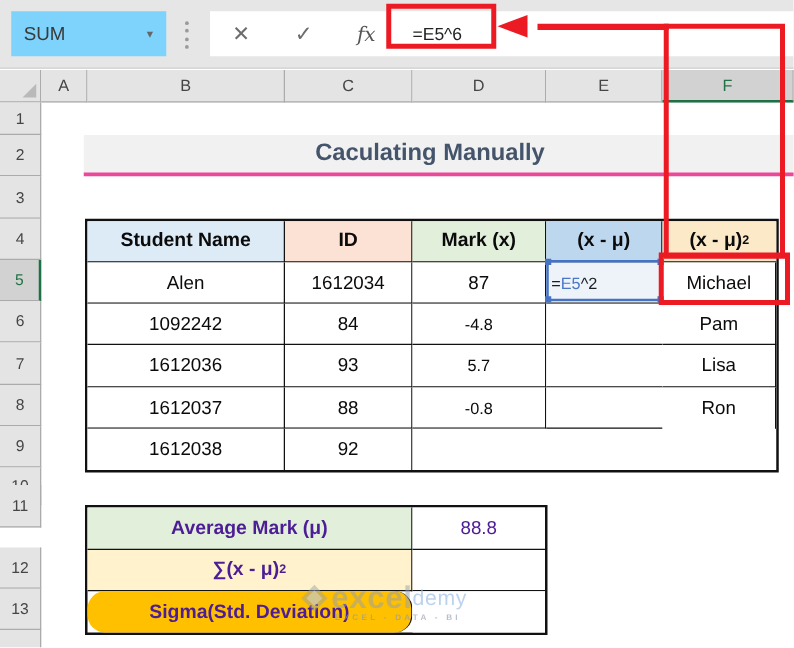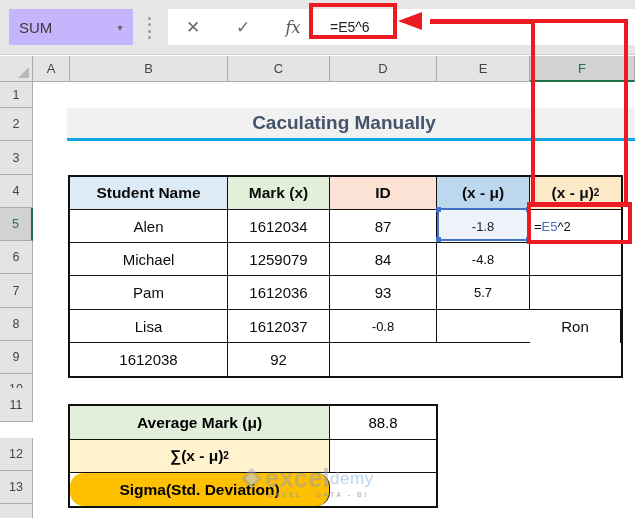--- a/index.html
+++ b/index.html
@@ -1,41 +1,41 @@
 <!DOCTYPE html>
 <html><head>
 <meta charset="utf-8">
 <style>
   * { margin:0; padding:0; box-sizing:border-box; }
   body { font-family:"Liberation Sans", sans-serif; background:#fff; }
   #stage { position:relative; width:635px; height:518px; background:#fff; overflow:hidden; }
 
   
   .topbar { position:absolute; left:0; top:0; width:635px; height:55px; background:#E6E6E6; border-bottom:1px solid #cfcfcf; }
-  .namebox { position:absolute; left:9px; top:9px; width:124px; height:36px; background:#c4b5fd; display:flex; align-items:center; }
+  .namebox { position:absolute; left:9px; top:9px; width:124px; height:36px; background:#7dd3fc; display:flex; align-items:center; }
   .namebox .nb-text { font-size:15px; color:#3a3a3a; padding-left:10px; flex:1; }
   .nb-drop { width:26px; height:100%; display:flex; align-items:center; justify-content:center; color:#666; font-size:10px; }
   .dots { position:absolute; left:148px; top:17px; width:4px; height:22px; display:flex; flex-direction:column; justify-content:space-between; }
   .dots i { width:3px; height:3px; background:#9a9a9a; border-radius:50%; }
   .fbar { position:absolute; left:168px; top:9px; width:467px; height:36px; background:#fff; display:flex; align-items:center; }
   .fbtn { width:50px; text-align:center; color:#6d6d6d; font-size:17px; }
   .fx { font-family:"DejaVu Serif", serif; font-style:italic; font-size:16px; color:#555; }
   .ftext { font-size:14px; color:#222; position:absolute; left:162px; top:0; height:36px; display:flex; align-items:center; }
 
   
   .sheet { position:absolute; left:0; top:56px; width:635px; height:462px; background:#fff; }
   .corner { position:absolute; left:0; top:0; width:33px; height:26px; background:#E4E4E4; border-right:1px solid #ABABAB; border-bottom:1px solid #ABABAB; }
   .corner .tri { position:absolute; right:3px; bottom:3px; width:0; height:0; border-left:11px solid transparent; border-bottom:11px solid #b9b9b9; }
   .colhdr { position:absolute; top:0; height:26px; background:#E4E4E4; border-right:1px solid #ABABAB; border-bottom:1px solid #ABABAB; display:flex; align-items:center; justify-content:center; font-size:13px; color:#454545; }
   .colhdr.sel { background:#D2D2D2; color:#217346; border-bottom:2px solid #1E7145; }
   .rowhdr { position:absolute; left:0; width:33px; background:#E4E4E4; border-right:1px solid #ABABAB; border-bottom:1px solid #ABABAB; display:flex; align-items:center; justify-content:center; font-size:12.5px; color:#454545; }
   .rowhdr.sel { background:#D2D2D2; color:#217346; border-right:2px solid #1E7145; }
 
   
-  .titleband { position:absolute; left:67px; top:52px; width:568px; height:33px; background:#F1F1F1; border-bottom:3px solid #0ea5e9; display:flex; align-items:center; justify-content:center; padding-right:14px; }
+  .titleband { position:absolute; left:67px; top:52px; width:568px; height:33px; background:#F1F1F1; border-bottom:3px solid #ec4899; display:flex; align-items:center; justify-content:center; padding-right:14px; }
   .titleband span { font-size:19px; font-weight:bold; color:#44546A; }
 
   
   .maintable { position:absolute; left:68px; top:119px; width:555px; border:2px solid #111; display:grid;
                grid-template-columns:158px 102px 107px 93px 91px; grid-template-rows:33px 33px 33px 34px 33px 33px; }
   .cell { border-right:1.5px solid #111; border-bottom:1.5px solid #111; display:flex; align-items:center; justify-content:center; font-size:15px; color:#0b0b0b; background:#fff; position:relative; }
   .cell.lastcol { border-right:none; }
   .cell.lastrow { border-bottom:none; }
   .cell.hdr { font-weight:bold; font-size:15.5px; }
   .cell.dev { font-size:13px; }
@@ -44,21 +44,21 @@
 
   
   .e5sel { position:absolute; left:437px; top:152px; width:93px; height:33px; background:rgba(120,160,215,0.13); border:2px solid #4472C4; z-index:5; }
   .e5sel i { position:absolute; width:5px; height:5px; background:#4472C4; }
   .e5sel .h1{left:-3px;top:-3px;} .e5sel .h2{right:-3px;top:-3px;} .e5sel .h3{left:-3px;bottom:-3px;} .e5sel .h4{right:-3px;bottom:-3px;}
   .refblue { color:#4472C4; }
 
   
   .sumtable { position:absolute; left:68px; top:348px; width:370px; border:2px solid #111; display:grid;
               grid-template-columns:260px 106px; grid-template-rows:34px 33px 33px; }
-  .scell { border-right:1.5px solid #111; border-bottom:1.5px solid #111; display:flex; align-items:center; justify-content:center; background:#fff; font-size:15px; color:#000000; }
+  .scell { border-right:1.5px solid #111; border-bottom:1.5px solid #111; display:flex; align-items:center; justify-content:center; background:#fff; font-size:15px; color:#4c1d95; }
   .scell.lastcol { border-right:none; }
   .scell.lastrow { border-bottom:none; }
   .scell.lbl { font-weight:bold; font-size:15.5px; }
 
   
   .wmark { position:absolute; left:244px; top:408px; z-index:6; opacity:0.85; pointer-events:none; }
   .wm-row { display:flex; align-items:center; }
   .wm-diamond { width:15px; height:15px; background:rgba(150,158,170,0.55); transform:rotate(45deg); margin-right:6px; position:relative; }
   .wm-diamond i { position:absolute; left:3px; top:3px; width:9px; height:9px; background:rgba(210,215,222,0.6); }
   .wm-gray { font-size:25px; font-weight:bold; color:rgba(148,158,172,0.60); letter-spacing:0.5px; }
@@ -125,52 +125,52 @@
     <div class="rowhdr" style="top:415px;height:33px;">13</div>
     <div class="rowhdr" style="top:448px;height:14px;border-bottom:none;"></div>
 
     <div class="titleband">
       <span>Caculating Manually</span>
     </div>
 
     <div class="maintable">
 
       <div class="cell hdr" style="background:#DDEBF7;">Student Name</div>
+      <div class="cell hdr" style="background:#FBE2D5;">ID</div>
       <div class="cell hdr" style="background:#E2EFDA;">Mark (x)</div>
-      <div class="cell hdr" style="background:#FBE2D5;">ID</div>
       <div class="cell hdr" style="background:#BDD7EE;">(x - μ)</div>
       <div class="cell hdr lastcol" style="background:#FCE9C8;">
         <span>(x - μ)</span>
           <sup class="s2">2</sup>
       </div>
 
       <div class="cell">Alen</div>
       <div class="cell">1612034</div>
       <div class="cell">87</div>
-      <div class="cell dev">-1.8</div>
       <div class="cell lastcol fcell">
         <span>=</span>
           <span class="refblue">E5</span>
           <span>^2</span>
       </div>
 
       <div class="cell">Michael</div>
-      <div class="cell">1259079</div>
+      <div class="cell">1092242</div>
       <div class="cell">84</div>
       <div class="cell dev">-4.8</div>
       <div class="cell lastcol"></div>
 
       <div class="cell">Pam</div>
       <div class="cell">1612036</div>
       <div class="cell">93</div>
       <div class="cell dev">5.7</div>
       <div class="cell lastcol"></div>
 
       <div class="cell">Lisa</div>
       <div class="cell">1612037</div>
+      <div class="cell">88</div>
       <div class="cell dev">-0.8</div>
       <div class="cell lastcol"></div>
 
       <div class="cell lastrow">Ron</div>
       <div class="cell lastrow">1612038</div>
       <div class="cell lastrow">92</div>
       <div class="cell lastcol lastrow"></div>
     </div>
 
     <div class="e5sel">

